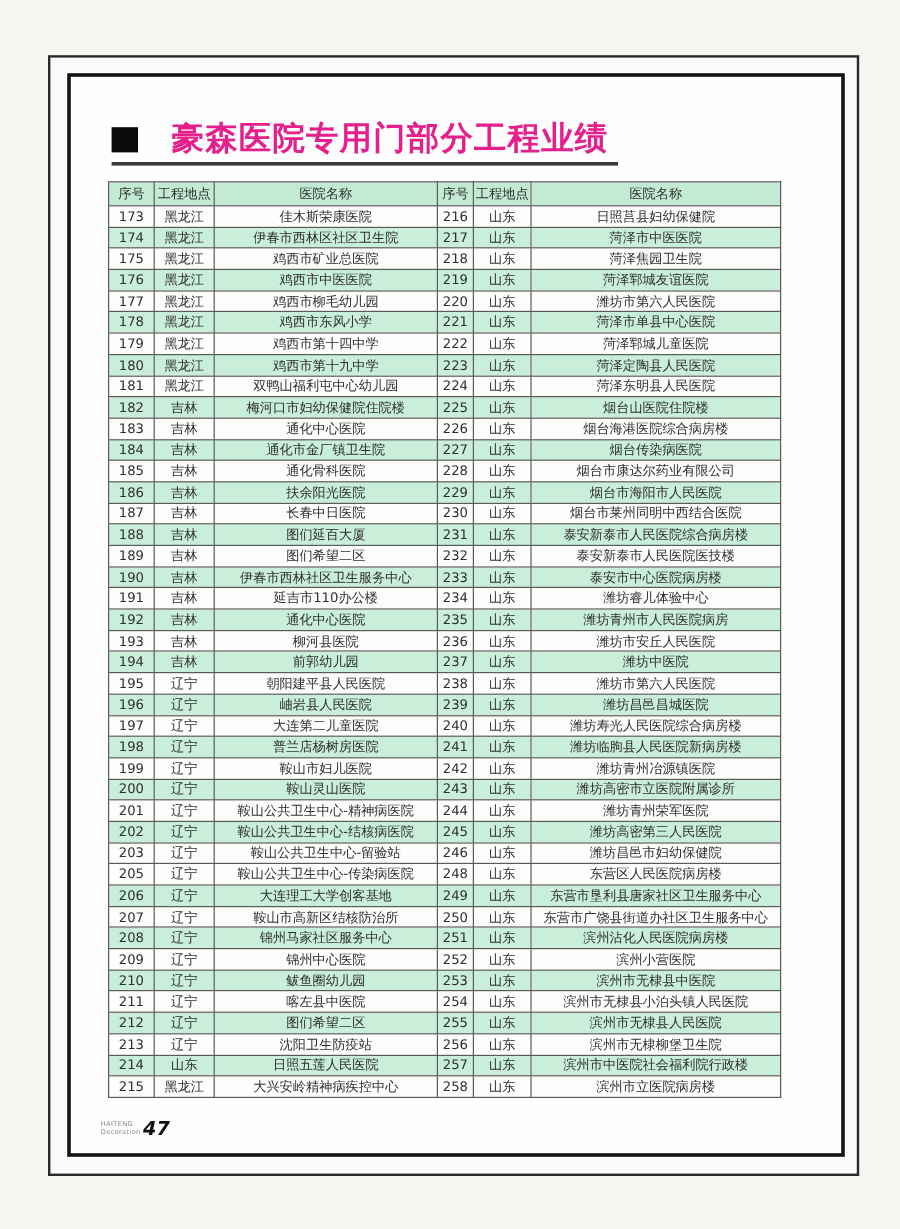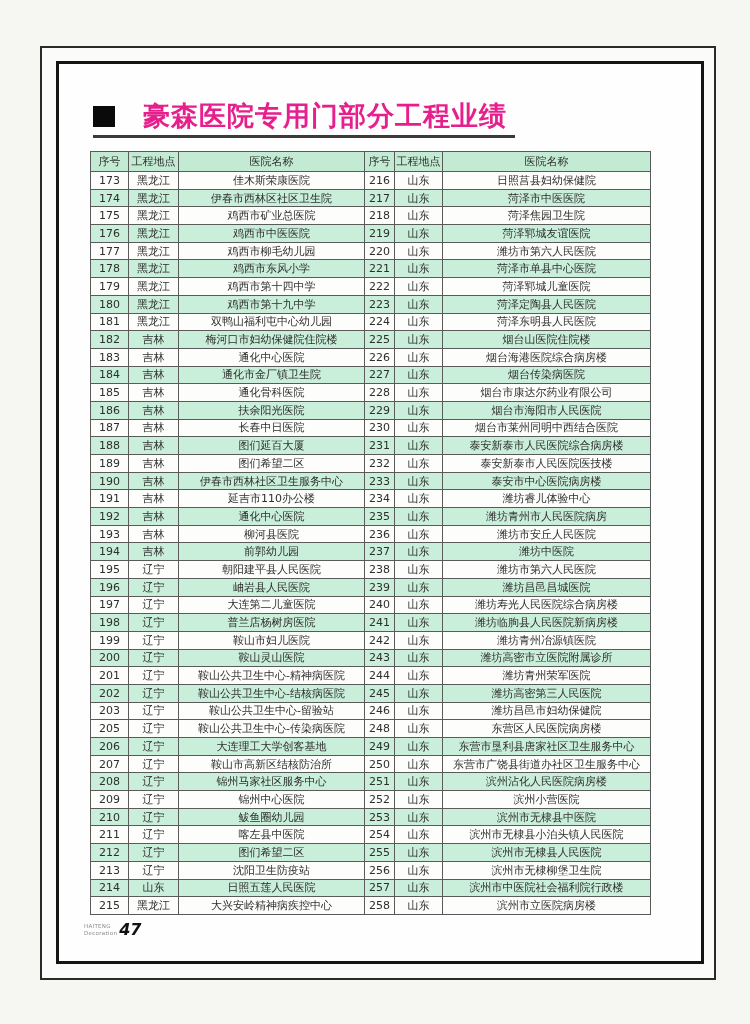--- a/index.html
+++ b/index.html
@@ -37,21 +37,21 @@
   table.results th,table.results td{
     border:1px solid #5a5a5a;
     text-align:center;vertical-align:middle;
     padding:0 1px;overflow:hidden;white-space:nowrap;
     font-weight:normal;
   }
   table.results thead tr{height:20px;background:var(--header_bg,#c3ebd4);}
   table.results tbody tr{height:17.7px;background:#fdfdfb;}
   table.results tbody tr.stripe{background:var(--stripe,#c9eed9);}
   .footer{
-    position:absolute;left:25px;bottom:22px;
+    position:absolute;left:25px;bottom:11px;
     display:flex;align-items:center;gap:2px;
   }
   .brand{display:flex;flex-direction:column;line-height:1.15;}
   .brand span{font-size:5.5px;color:#8a8a8a;letter-spacing:0.3px;}
   .page-number{font-size:16px;font-weight:bold;color:#111;font-style:italic;}
 </style>
 </head>
 <body>
 
 <div class="page">

